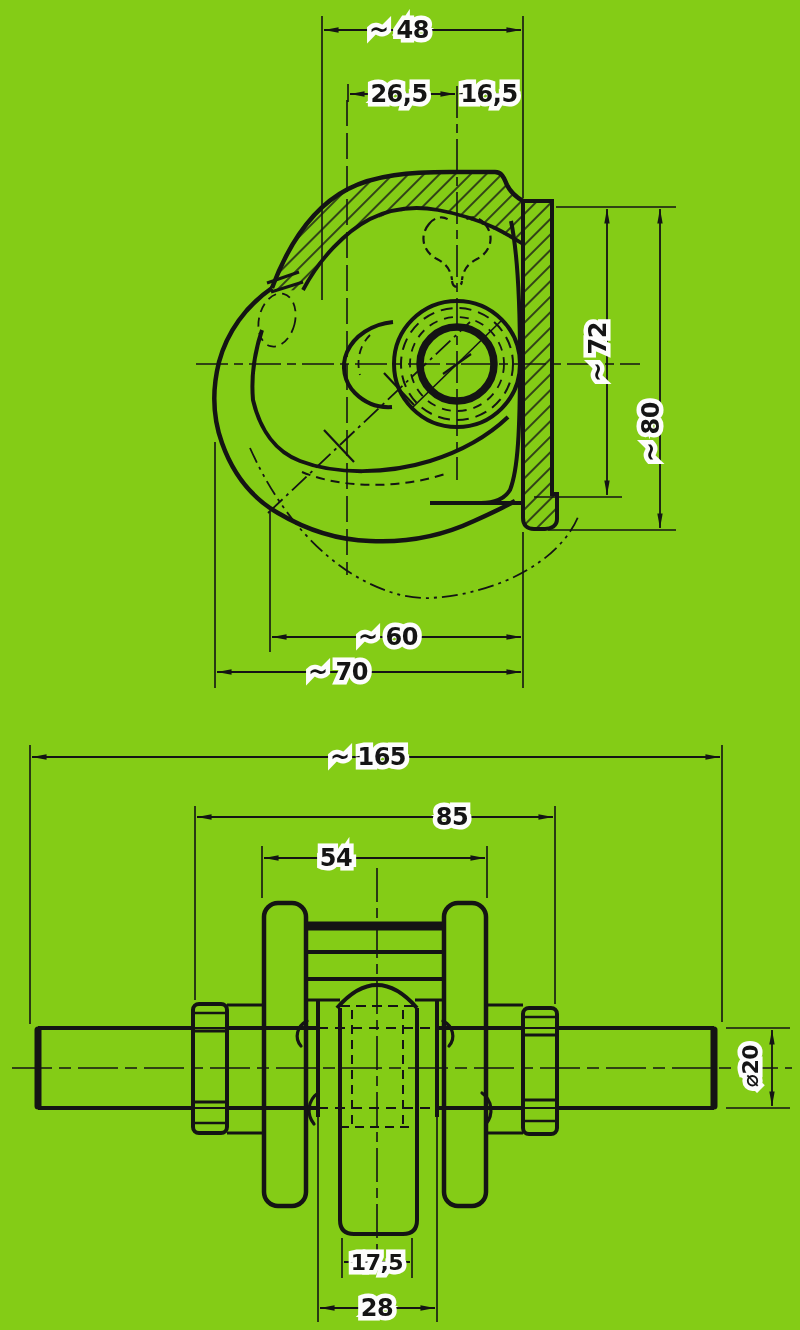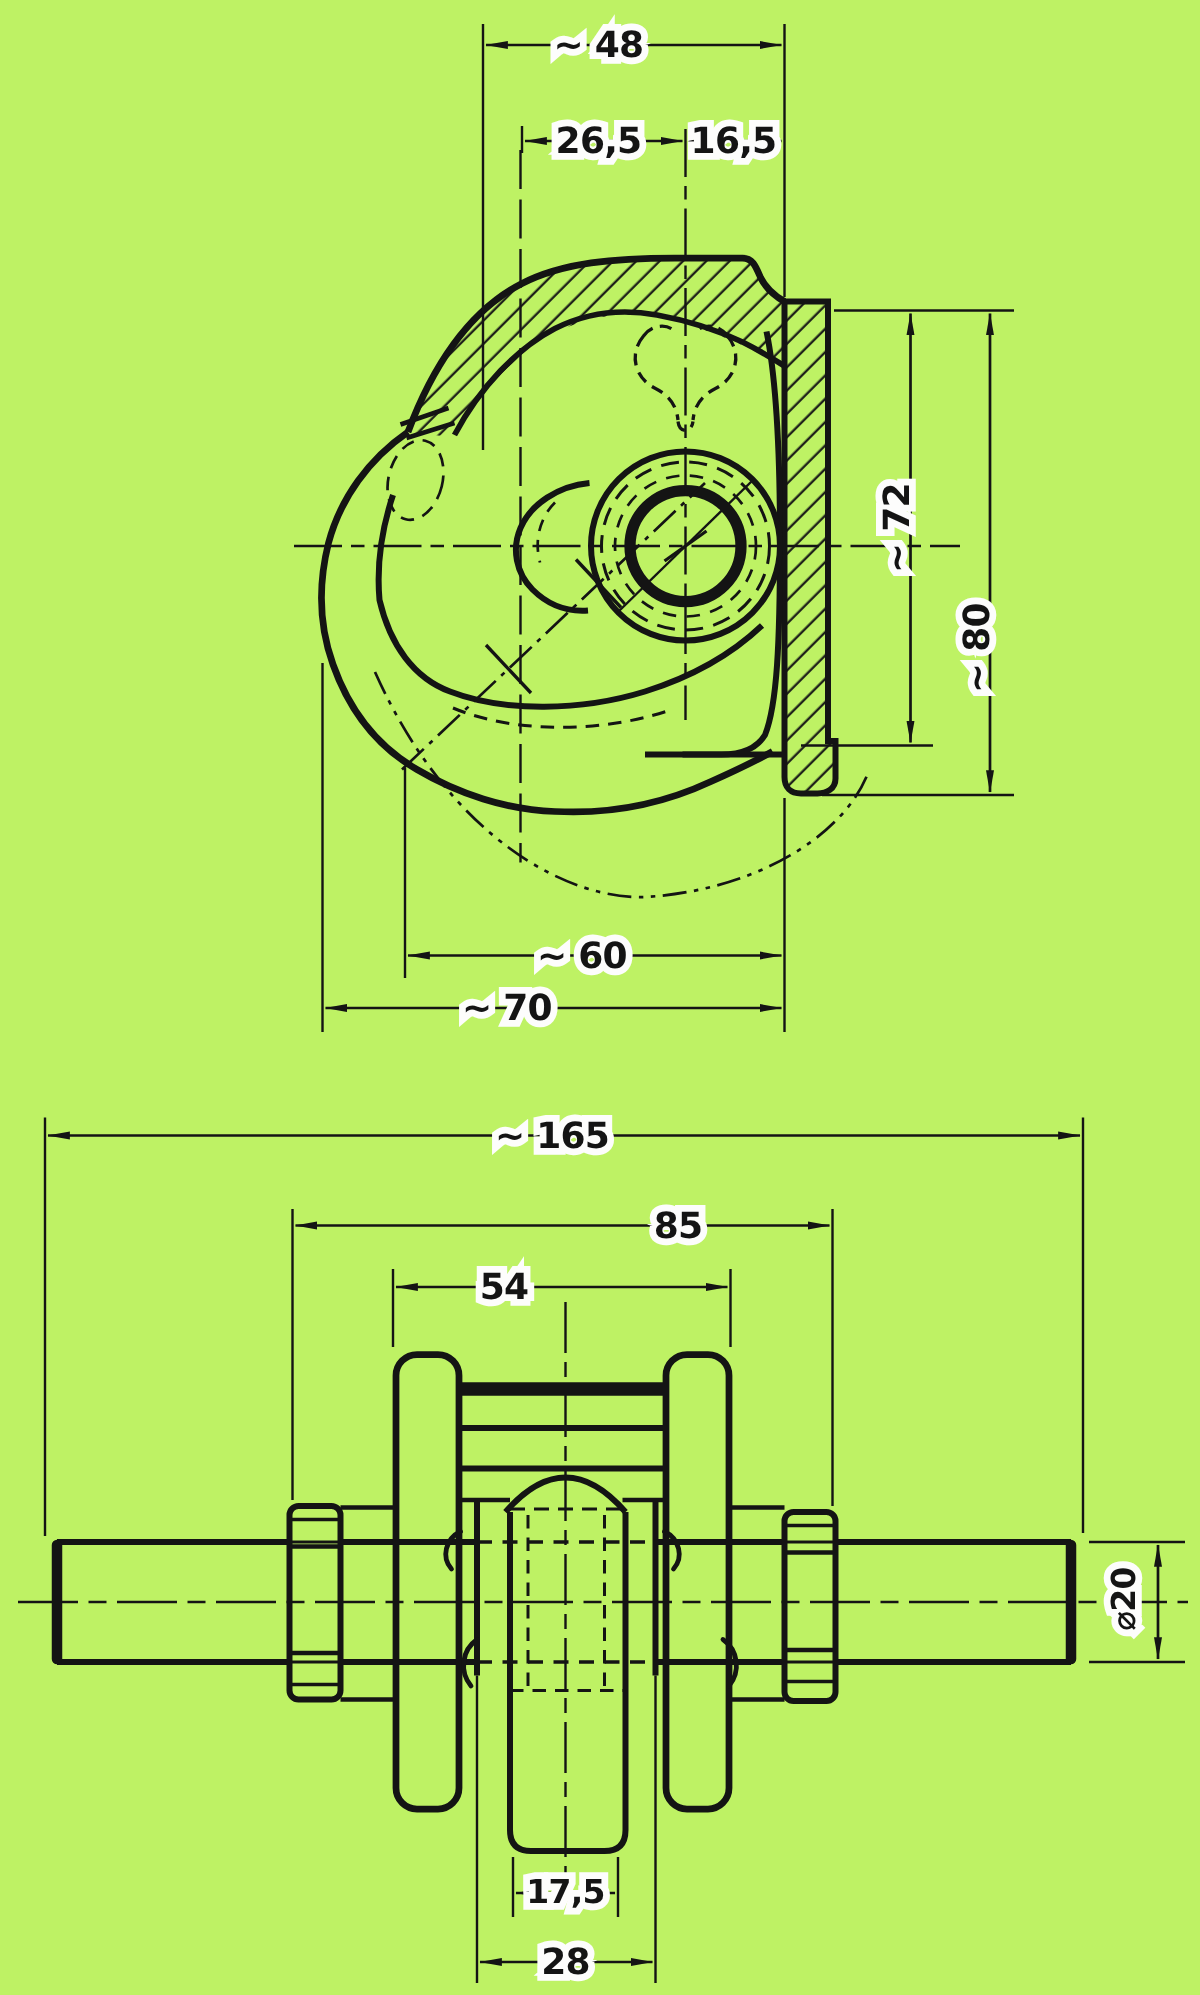--- a/index.html
+++ b/index.html
@@ -1,16 +1,16 @@
 <!DOCTYPE html>
 <html><head>
 <meta charset="utf-8">
 <style>
   html,body{margin:0;padding:0;background:#ffffff;}
-  .page{width:800px;height:1330px;background:#bef264;position:relative;overflow:hidden;text-decoration:underline;}
+  .page{width:800px;height:1330px;background:#84cc16;position:relative;overflow:hidden;text-decoration:underline;}
   svg{display:block;}
   .ink{stroke:#141414;fill:none;}
   .dimtxt{
     font-family:"DejaVu Sans", sans-serif;
     font-weight:700;
     font-size:24px;
     letter-spacing:-0.5px;
     fill:#141414;
     stroke:#fdfdfc;
     stroke-width:9px;

